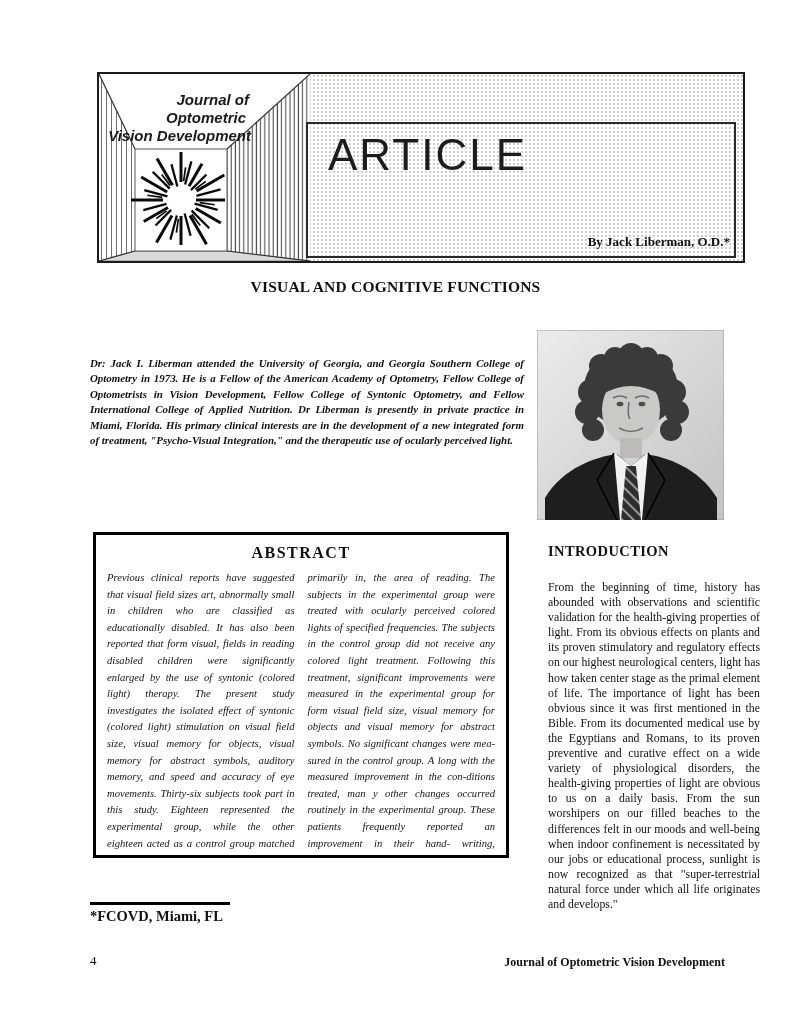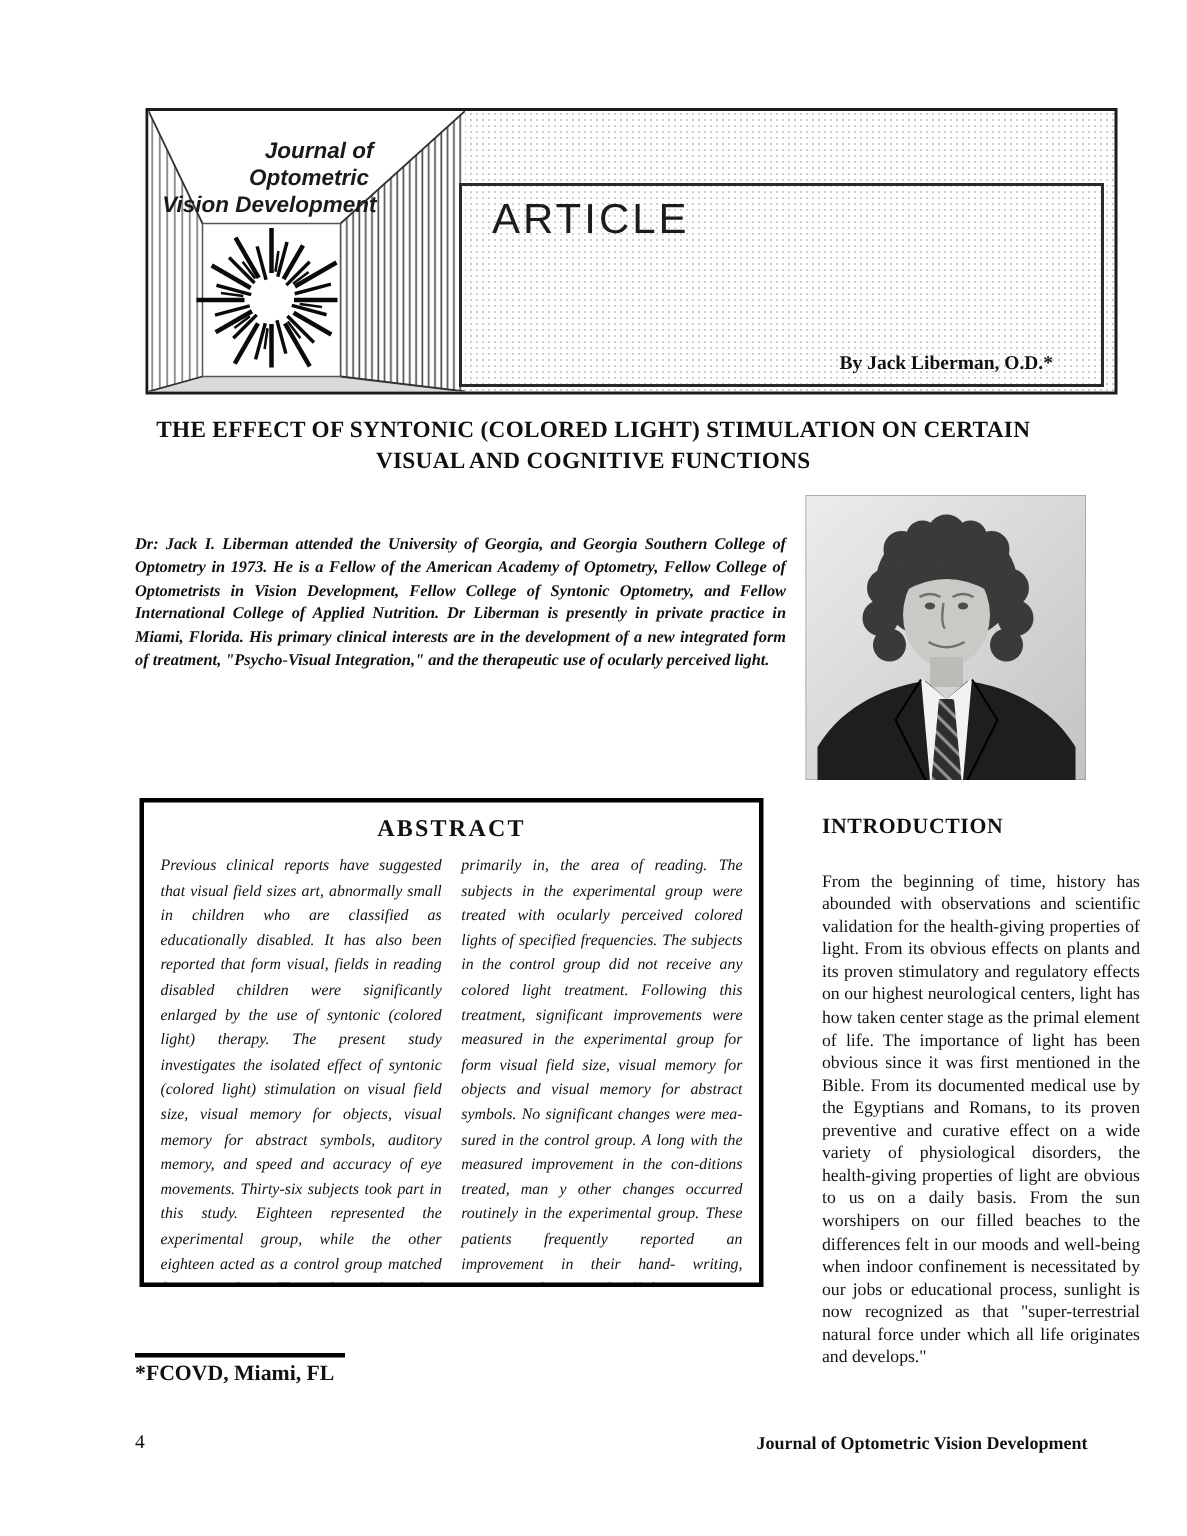--- a/index.html
+++ b/index.html
@@ -37,27 +37,27 @@
   .article-panel {
     position: absolute;
     left: 207px; top: 48px;
     width: 430px; height: 136px;
     border: 2px solid #2a2a2a;
   }
   .article-label {
     position: absolute;
     left: 20px; top: 6px;
     font-family: "Liberation Sans", sans-serif;
-    font-size: 28px;
+    font-size: 44px;
     letter-spacing: 2px;
     color: #1c1c1c;
   }
   .byline {
     position: absolute;
-    right: 32px; bottom: 6px;
+    right: 4px; bottom: 6px;
     font-size: 13px;
     font-weight: bold;
   }
 
   
   .article-title {
     position: absolute;
     left: 0; top: 276px;
     width: 791px;
     text-align: center;
@@ -245,21 +245,20 @@
       </svg>
     </div>
 
     <div class="article-panel">
       <div class="article-label">ARTICLE</div>
       <div class="byline">By Jack Liberman, O.D.*</div>
     </div>
   </div>
 
   <div class="article-title">
-    <div>THE EFFECT OF SYNTONIC (COLORED LIGHT) STIMULATION ON CERTAIN</div>
     <div>VISUAL AND COGNITIVE FUNCTIONS</div>
   </div>
 
   <div class="author-bio">Dr: Jack I. Liberman attended the University of Georgia, and Georgia Southern College of Optometry in 1973. He is a Fellow of the American Academy of Optometry, Fellow College of Optometrists in Vision Development, Fellow College of Syntonic Optometry, and Fellow International College of Applied Nutrition. Dr Liberman is presently in private practice in Miami, Florida. His primary clinical interests are in the development of a new integrated form of treatment, "Psycho-Visual Integration," and the therapeutic use of ocularly perceived light.</div>
 
   <div class="author-photo">
     <svg viewBox="0 0 187 190" width="187" height="190">
       <defs>
         <linearGradient id="phBg" x1="0" y1="0" x2="1" y2="1">
           <stop offset="0" stop-color="#ececec"></stop>

